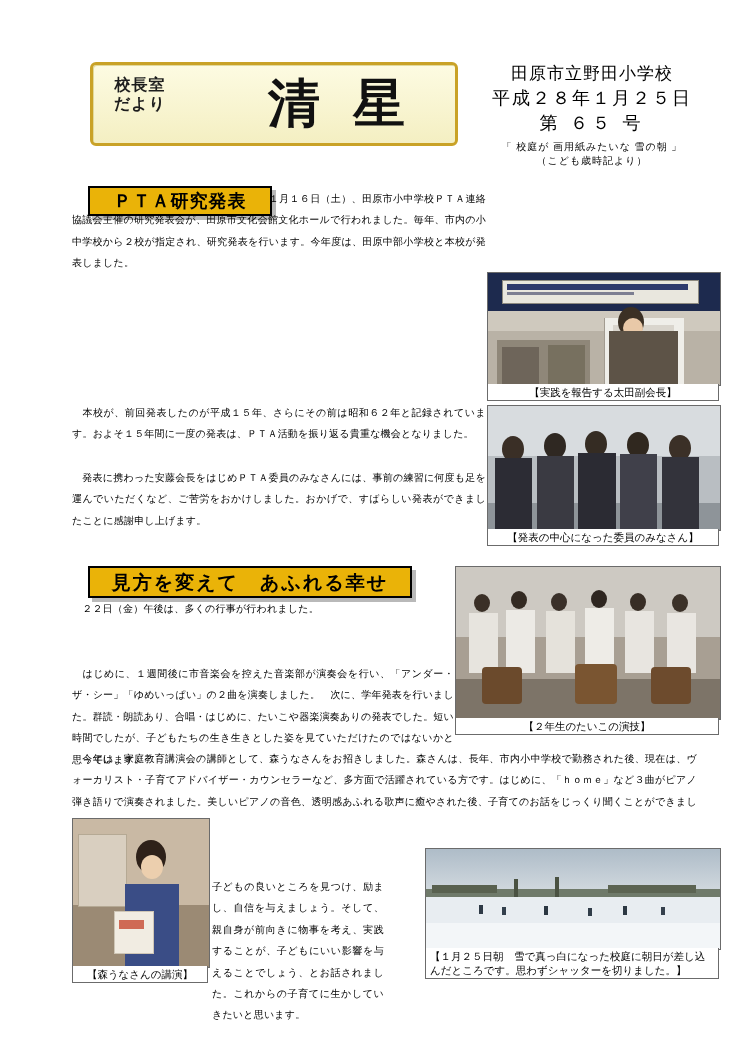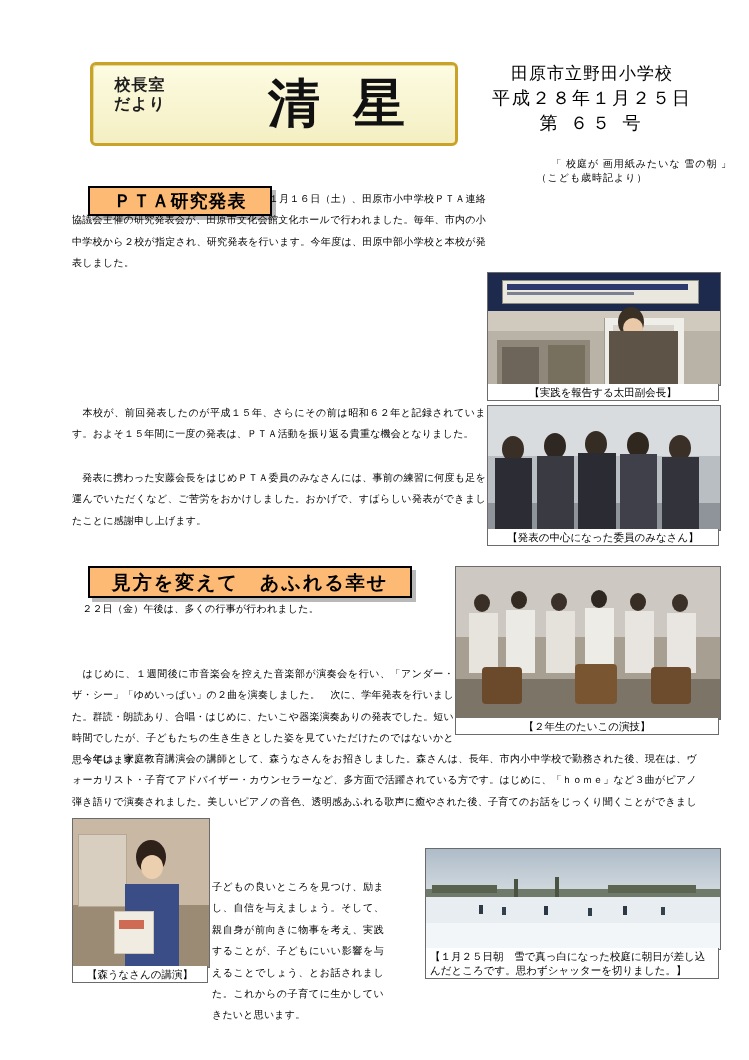--- a/index.html
+++ b/index.html
@@ -94,36 +94,35 @@
   .head-right .l3 {
     font-size: 18px;
     letter-spacing: 4px;
     line-height: 25px;
     white-space: nowrap;
   }
   .head-right .cap1 {
     font-size: 10px;
     letter-spacing: 1px;
     line-height: 15px;
-    margin-top: 20px;
-    white-space: nowrap;
-    text-align: right;
+    margin-top: 3px;
+    white-space: nowrap;
   }
   .head-right .cap2 {
     font-size: 10px;
     letter-spacing: 1px;
     line-height: 14px;
     white-space: nowrap;
   }
 
   
   .sec-head {
     position: absolute;
     border: 2px solid #000;
-    background: #fdba74;
+    background: #eab308;
     box-shadow: 4px 4px 0 #b9b9b9;
     font-family: "DejaVu Serif", "Liberation Serif", serif;
     font-weight: bold;
     text-align: center;
     color: #000;
   }
   #sec1 {
     left: 88px;
     top: 186px;
     width: 180px;

